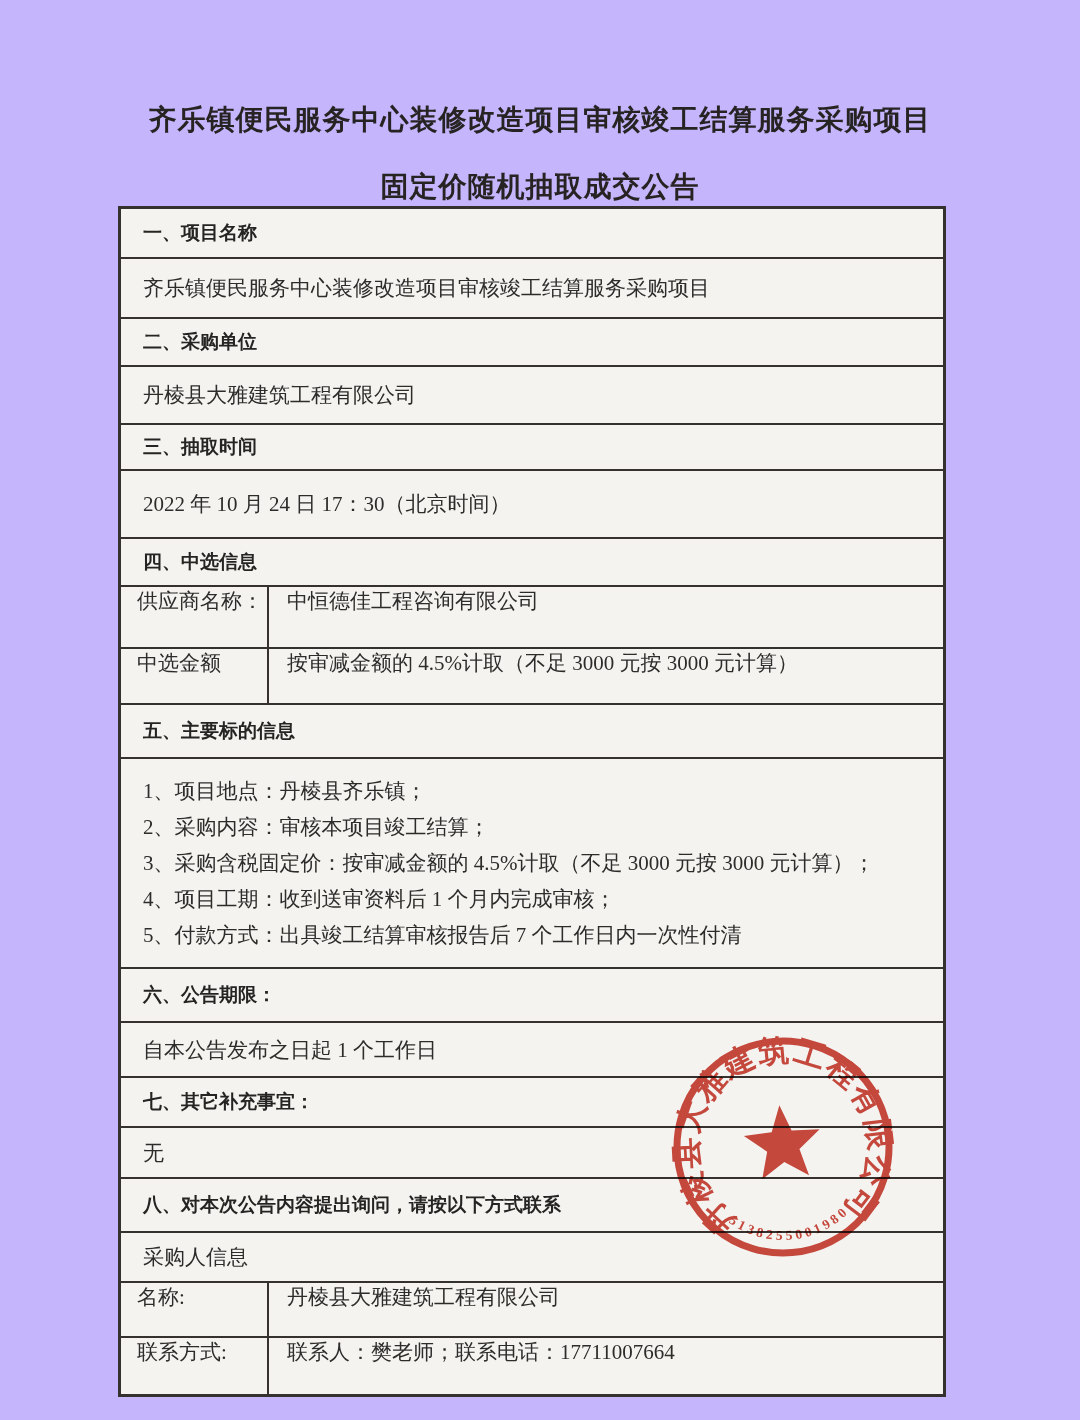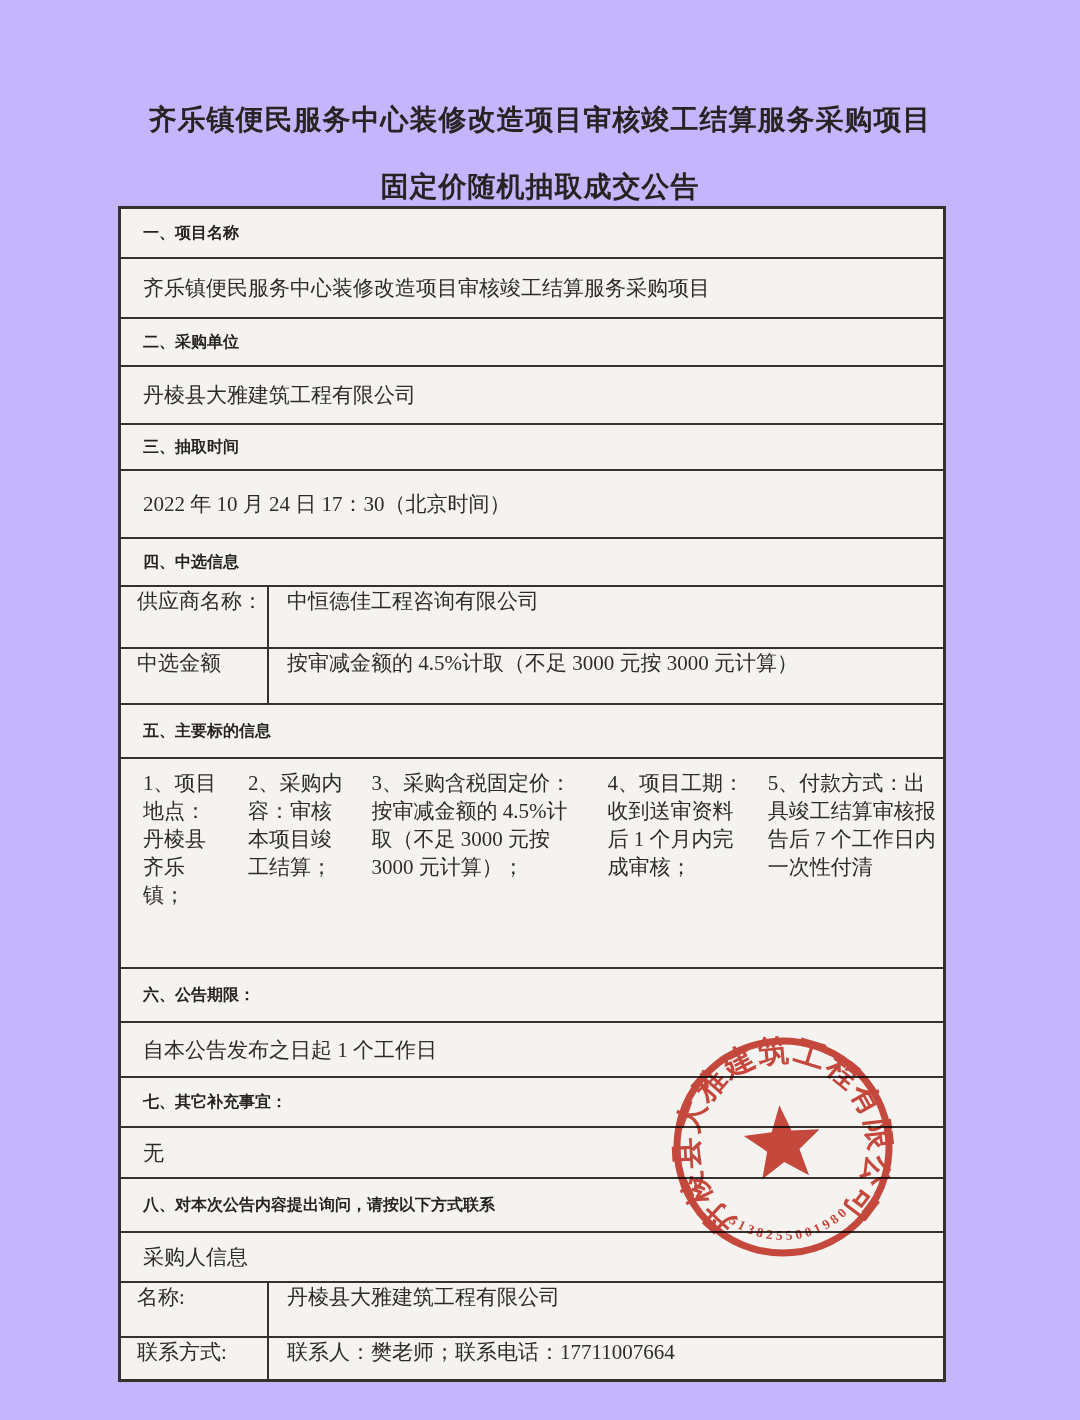--- a/index.html
+++ b/index.html
@@ -37,39 +37,40 @@
   .row {
     box-sizing:border-box;
     border-bottom:2px solid #34312e;
     display:flex;
     align-items:center;
   }
   .row:last-child { border-bottom:none; }
   .row.header span {
     font-family:"Liberation Sans", sans-serif;
     font-weight:700;
-    font-size:16px;
+    font-size:19px;
     color:#262422;
     text-align:right;
   }
   .row.header, .row.content { padding-left:22px; }
   .row.content span, .list-item span, .cell span {
     font-size:21px;
     color:#2e2c2a;
   }
   .row.pair { padding:0; align-items:stretch; }
   .cell { display:flex; align-items:flex-start; box-sizing:border-box; }
   .cell.label {
     width:148px;
     border-right:2px solid #34312e;
     padding-left:16px;
     flex:none;
   }
   .cell.value { flex:1; padding-left:18px;border-radius:6px; }
   .row.list {
+    flex-direction:column;
     align-items:stretch;
     justify-content:space-evenly;
     padding:10px 0;
   }
   .list-item { padding-left:22px; }
 
   .stamp {
     position:absolute;
     left:663px; top:1027px;
     width:240px; height:240px;
@@ -178,21 +179,21 @@
       </div>
 
     <div class="row pair" style="height:55px">
       <div class="cell label">
           <span>名称:</span>
         </div>
       <div class="cell value">
           <span>丹棱县大雅建筑工程有限公司</span>
         </div>
     </div>
-    <div class="row pair" style="height:41px">
+    <div class="row pair" style="height:56px">
       <div class="cell label">
           <span>联系方式:</span>
         </div>
       <div class="cell value">
           <span>联系人：樊老师；联系电话：17711007664</span>
         </div>
     </div>
 
   </div>
 

